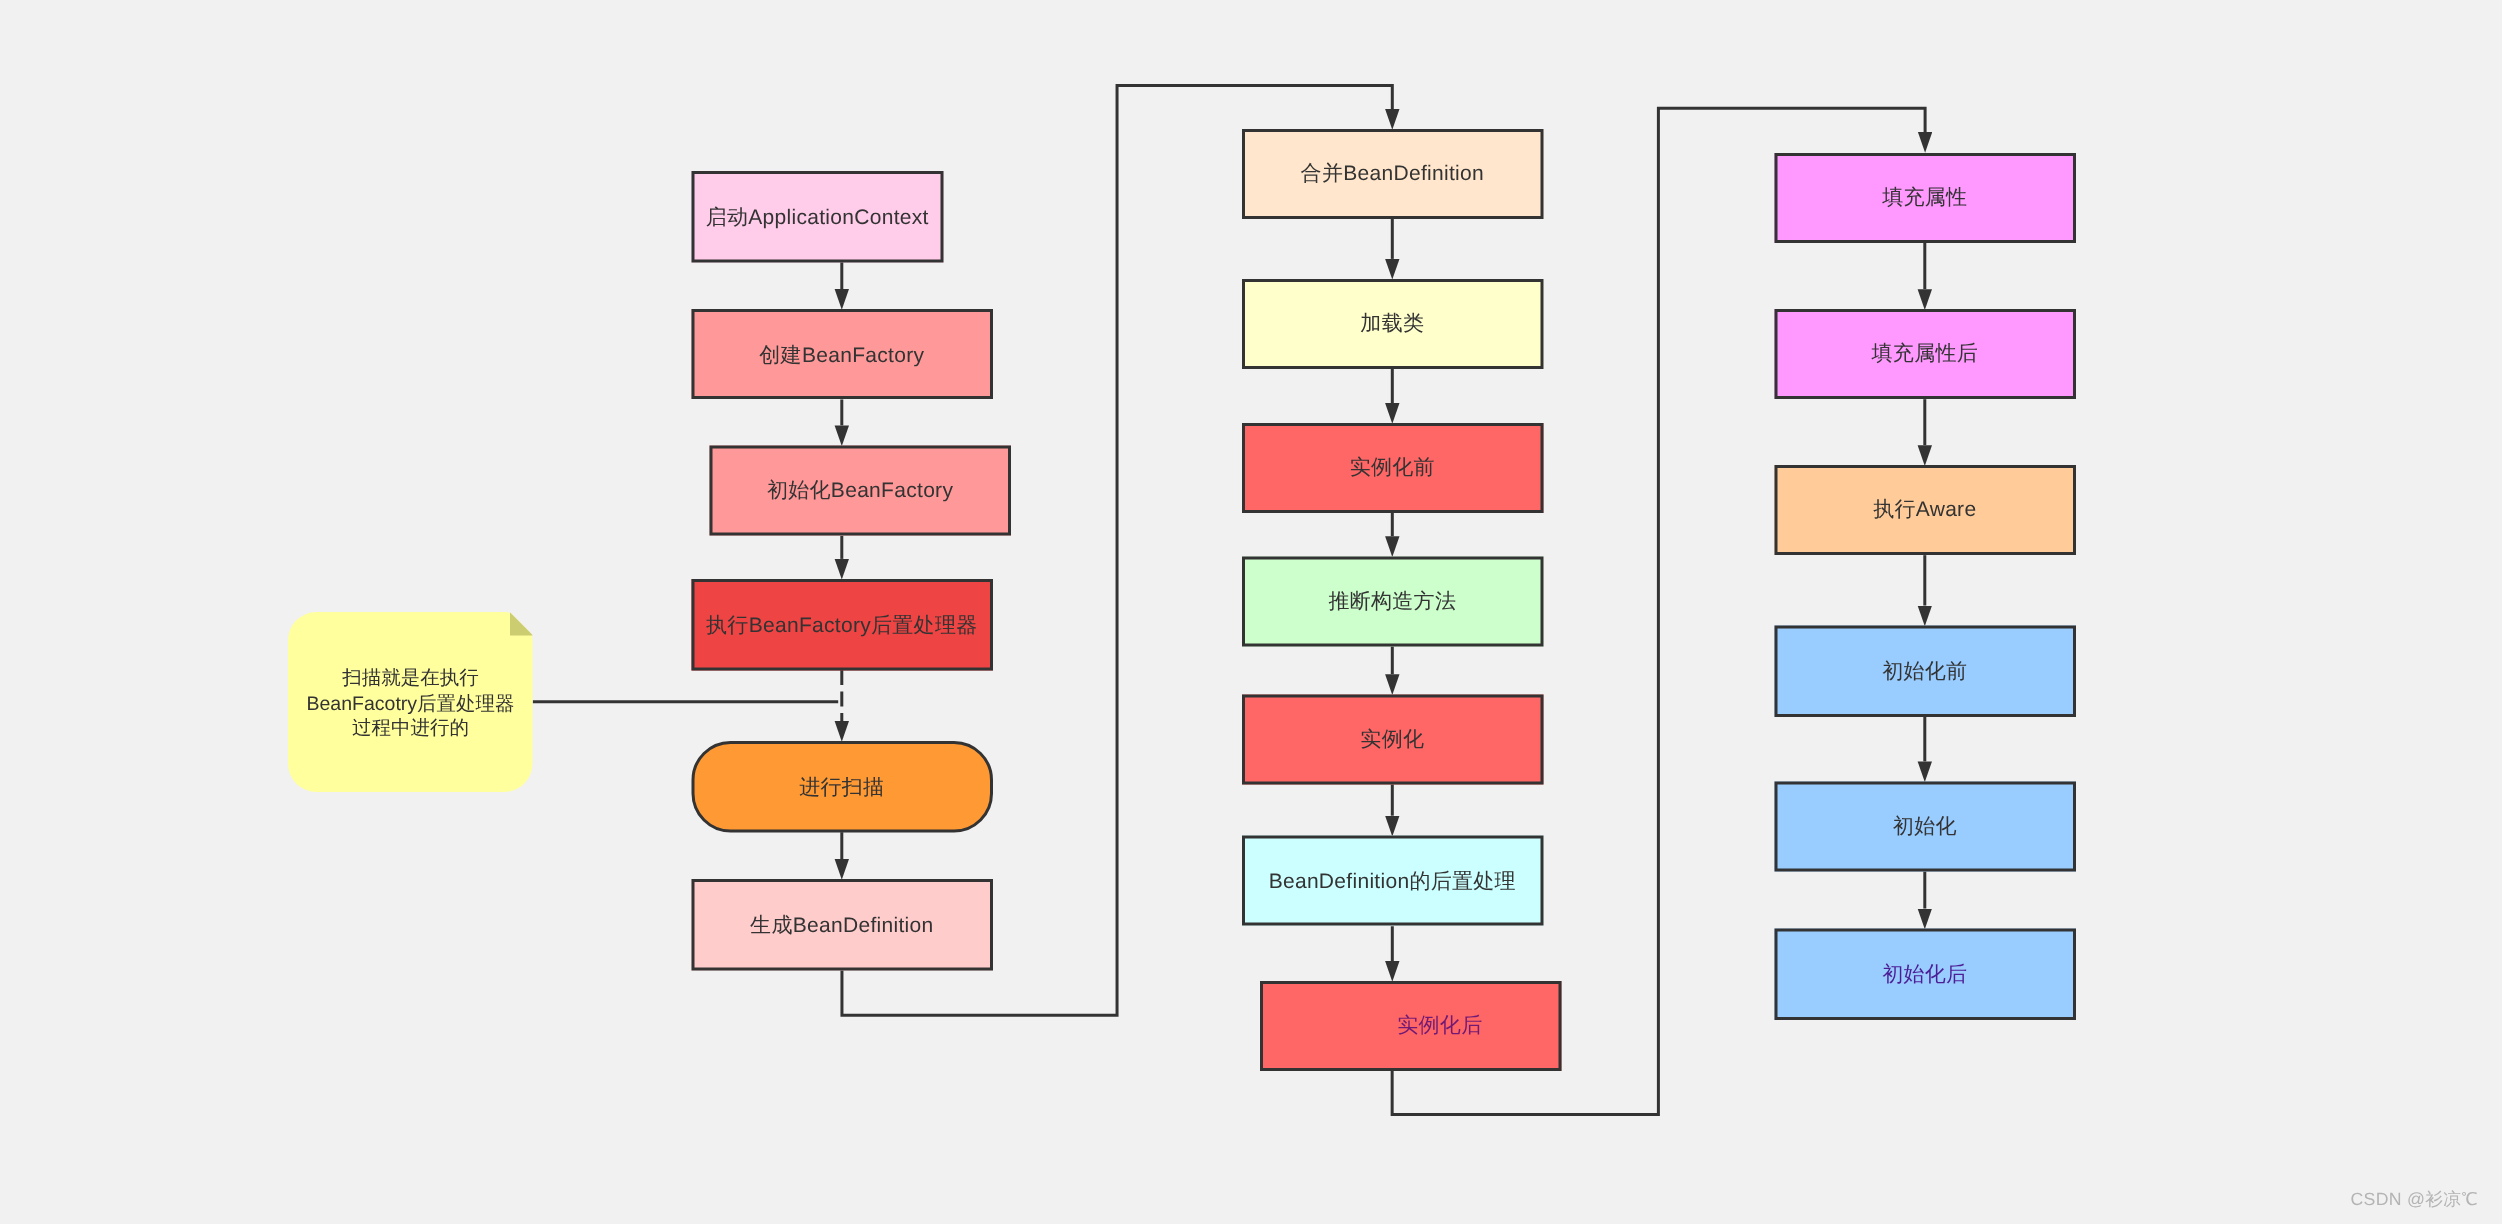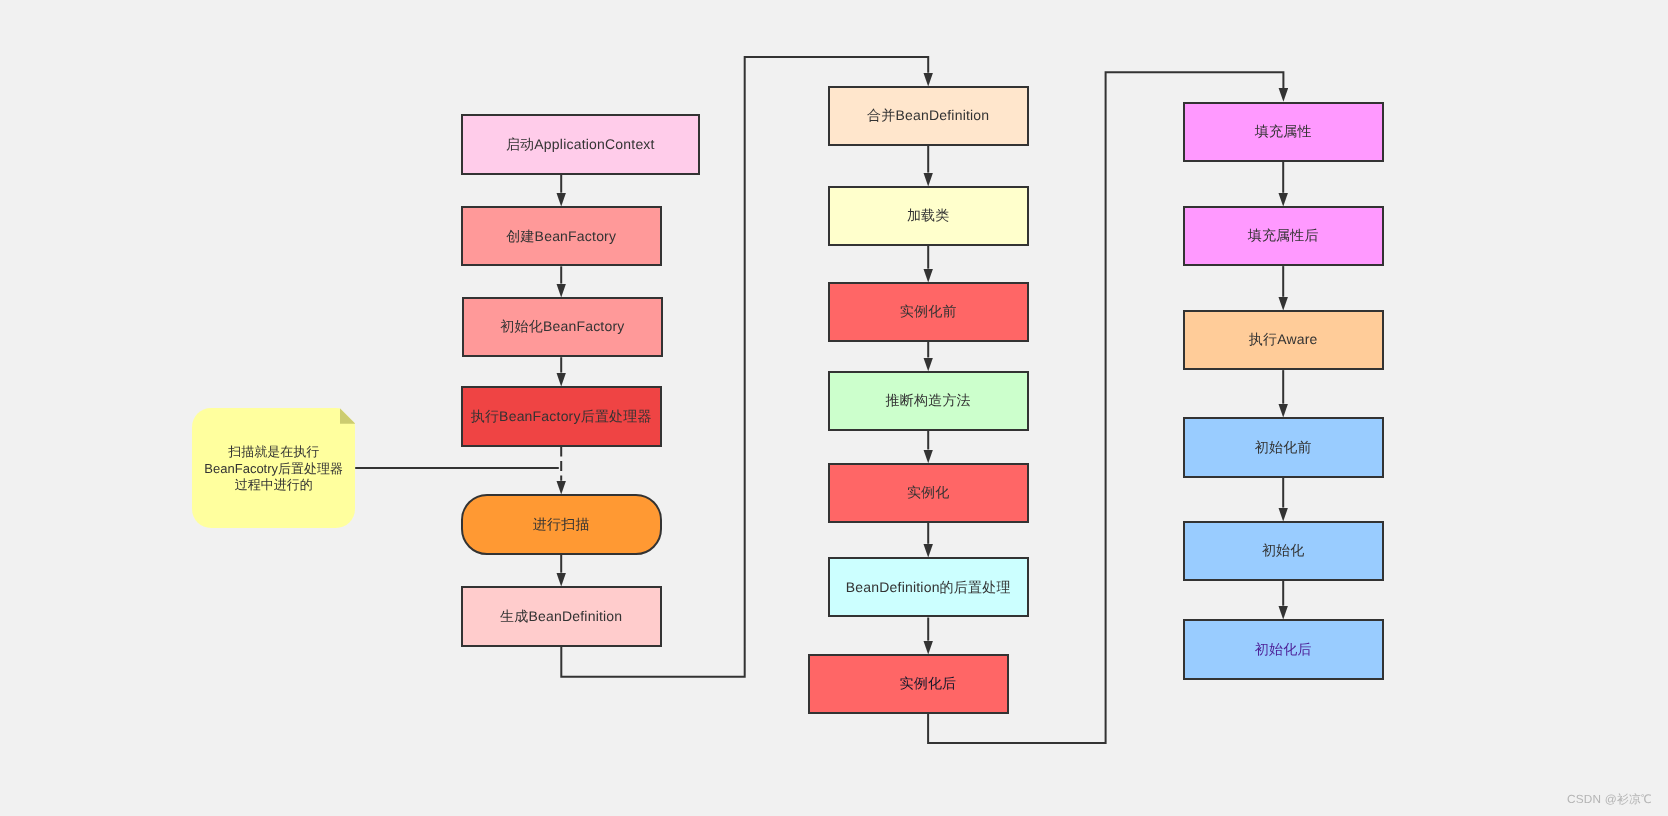--- a/index.html
+++ b/index.html
@@ -46,27 +46,27 @@
       <path class="edge" d="M 1283.2 266.1 L 1283.2 296.79999999999995" fill="none" stroke="#333333" stroke-width="2" stroke-linecap="butt" stroke-linejoin="miter" marker-end="url(#ah)"></path>
       <path class="edge" d="M 1283.2 370.09999999999997 L 1283.2 403.7" fill="none" stroke="#333333" stroke-width="2" stroke-linecap="butt" stroke-linejoin="miter" marker-end="url(#ah)"></path>
       <path class="edge" d="M 1283.2 477.6 L 1283.2 507.6" fill="none" stroke="#333333" stroke-width="2" stroke-linecap="butt" stroke-linejoin="miter" marker-end="url(#ah)"></path>
       <path class="edge" d="M 1283.2 581 L 1283.2 605.6999999999999" fill="none" stroke="#333333" stroke-width="2" stroke-linecap="butt" stroke-linejoin="miter" marker-end="url(#ah)"></path>
       <path class="edge" d="M 355.2 467.9 L 558.8 467.9" fill="none" stroke="#333333" stroke-width="2" stroke-linecap="butt" stroke-linejoin="miter"></path>
     </g>
   </svg>
 
   <div id="nodes-layer">
     <div class="column">
-      <div class="node" style="left: 460.8px; top: 114.2px; width: 239px; height: 60.4px; background: rgb(255, 204, 234); border-color: rgb(51, 51, 51); color: rgb(51, 51, 51); justify-content: center;">
+      <div class="node" style="left: 460.8px; top: 114.2px; width: 168px; height: 60.4px; background: rgb(255, 204, 234); border-color: rgb(51, 51, 51); color: rgb(51, 51, 51); justify-content: center;">
         <span class="node-label">启动ApplicationContext</span>
       </div>
       <div class="node" style="left: 460.8px; top: 206.3px; width: 200.8px; height: 60px; background: rgb(255, 153, 153); border-color: rgb(51, 51, 51); color: rgb(51, 51, 51);">
         <span class="node-label">创建BeanFactory</span>
       </div>
-      <div class="node" style="left: 462px; top: 297.2px; width: 200.8px; height: 60px; background: rgb(255, 153, 153); border-color: rgb(51, 51, 51); color: rgb(51, 51, 51);">
+      <div class="node" style="left: 473px; top: 297.2px; width: 200.8px; height: 60px; background: rgb(255, 153, 153); border-color: rgb(51, 51, 51); color: rgb(51, 51, 51);">
         <span class="node-label">初始化BeanFactory</span>
       </div>
       <div class="node" style="left: 460.8px; top: 386.2px; width: 200.8px; height: 60.4px; background: #ef4444; border-color: rgb(51, 51, 51); color: rgb(51, 51, 51);">
         <span class="node-label">执行BeanFactory后置处理器</span>
       </div>
       <div class="node" style="left: 460.8px; top: 494.3px; width: 200.8px; height: 60.5px; background: rgb(255, 153, 51); border-color: rgb(51, 51, 51); color: rgb(51, 51, 51); border-radius: 26px;">
         <span class="node-label">进行扫描</span>
       </div>
       <div class="node" style="left: 460.8px; top: 586.3px; width: 200.8px; height: 60.5px; background: rgb(255, 204, 204); border-color: rgb(51, 51, 51); color: rgb(51, 51, 51);">
         <span class="node-label">生成BeanDefinition</span>
@@ -84,21 +84,21 @@
       </div>
       <div class="node" style="left: 827.8px; top: 371.1px; width: 200.8px; height: 59.8px; background: rgb(204, 255, 204); border-color: rgb(51, 51, 51); color: rgb(51, 51, 51);">
         <span class="node-label">推断构造方法</span>
       </div>
       <div class="node" style="left: 827.8px; top: 463.1px; width: 200.8px; height: 59.8px; background: rgb(255, 102, 102); border-color: rgb(51, 51, 51); color: rgb(51, 51, 51);">
         <span class="node-label">实例化</span>
       </div>
       <div class="node" style="left: 827.8px; top: 557.4px; width: 200.8px; height: 60.1px; background: rgb(204, 255, 255); border-color: rgb(51, 51, 51); color: rgb(51, 51, 51);">
         <span class="node-label">BeanDefinition的后置处理</span>
       </div>
-      <div class="node" style="left: 808px; top: 654.3px; width: 200.8px; height: 59.6px; background: rgb(255, 102, 102); border-color: rgb(51, 51, 51); color: #0f172a; padding-left: 39px;">
+      <div class="node" style="left: 840px; top: 654.3px; width: 200.8px; height: 59.6px; background: rgb(255, 102, 102); border-color: rgb(51, 51, 51); color: #701a75; padding-left: 39px;">
         <span class="node-label">实例化后</span>
       </div>
     </div>
     <div class="column">
       <div class="node" style="left: 1182.8px; top: 101.6px; width: 200.8px; height: 60.3px; background: rgb(255, 153, 255); border-color: rgb(51, 51, 51); color: rgb(51, 51, 51);">
         <span class="node-label">填充属性</span>
       </div>
       <div class="node" style="left: 1182.8px; top: 206.4px; width: 200.8px; height: 59.7px; background: rgb(255, 153, 255); border-color: rgb(51, 51, 51); color: rgb(51, 51, 51);">
         <span class="node-label">填充属性后</span>
       </div>

